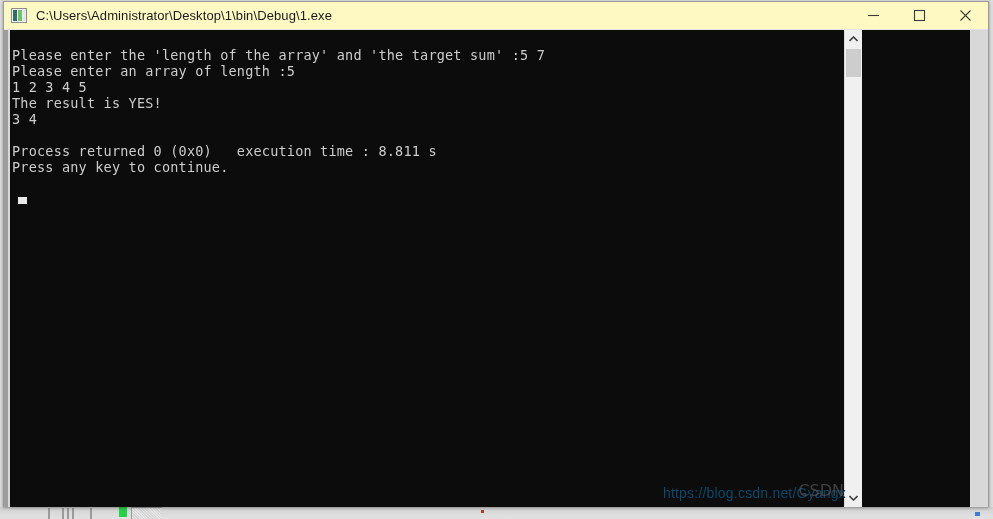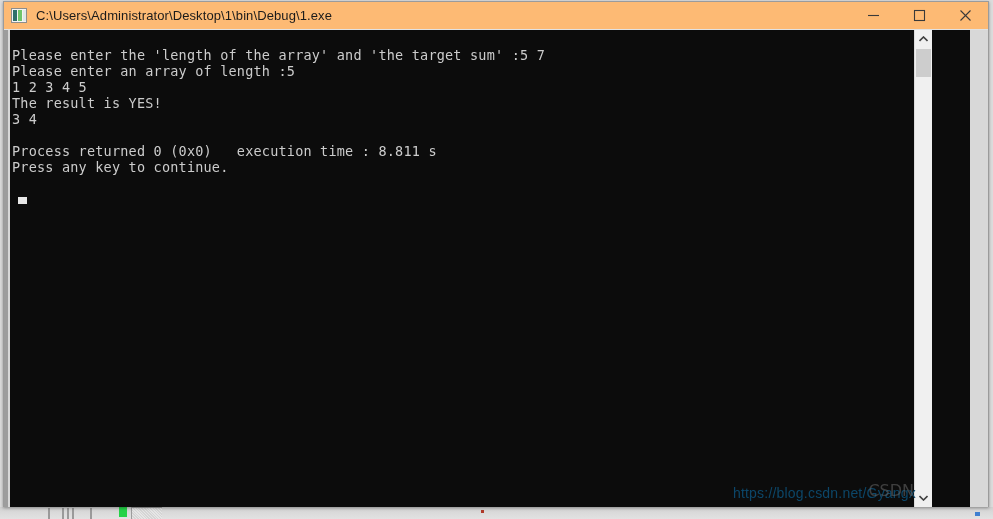--- a/index.html
+++ b/index.html
@@ -83,21 +83,21 @@
     background: #f0f0f0;
     border: 1px solid #9b9b9b;
     box-sizing: border-box;
     box-shadow: 0 1px 3px rgba(0,0,0,0.35);
   }
 
   
   #titlebar {
     position: relative;
     height: 27px;
-    background: #fdba74;
+    background: #fef9c3;
     border-bottom: 1px solid #e2e2e2;
     display: flex;
     align-items: center;
   }
   #title-icon {
     width: 16px;
     height: 15px;
     margin-left: 7px;
     margin-right: 9px;
     position: relative;
@@ -146,21 +146,21 @@
     justify-content: center;
     cursor: default;
   }
   .winbtn svg { display: block; }
 
   
   #console-body {
     position: absolute;
     left: 0;
     top: 28px;
-    width: 928px;
+    width: 858px;
     height: 477px;
     background: #c8c8c8;
     box-sizing: border-box;
     border-radius: 12px;
   }
   #console-inner-border {
     position: absolute;
     left: 0; top: 0;
     width: 984px;
     height: 477px;

